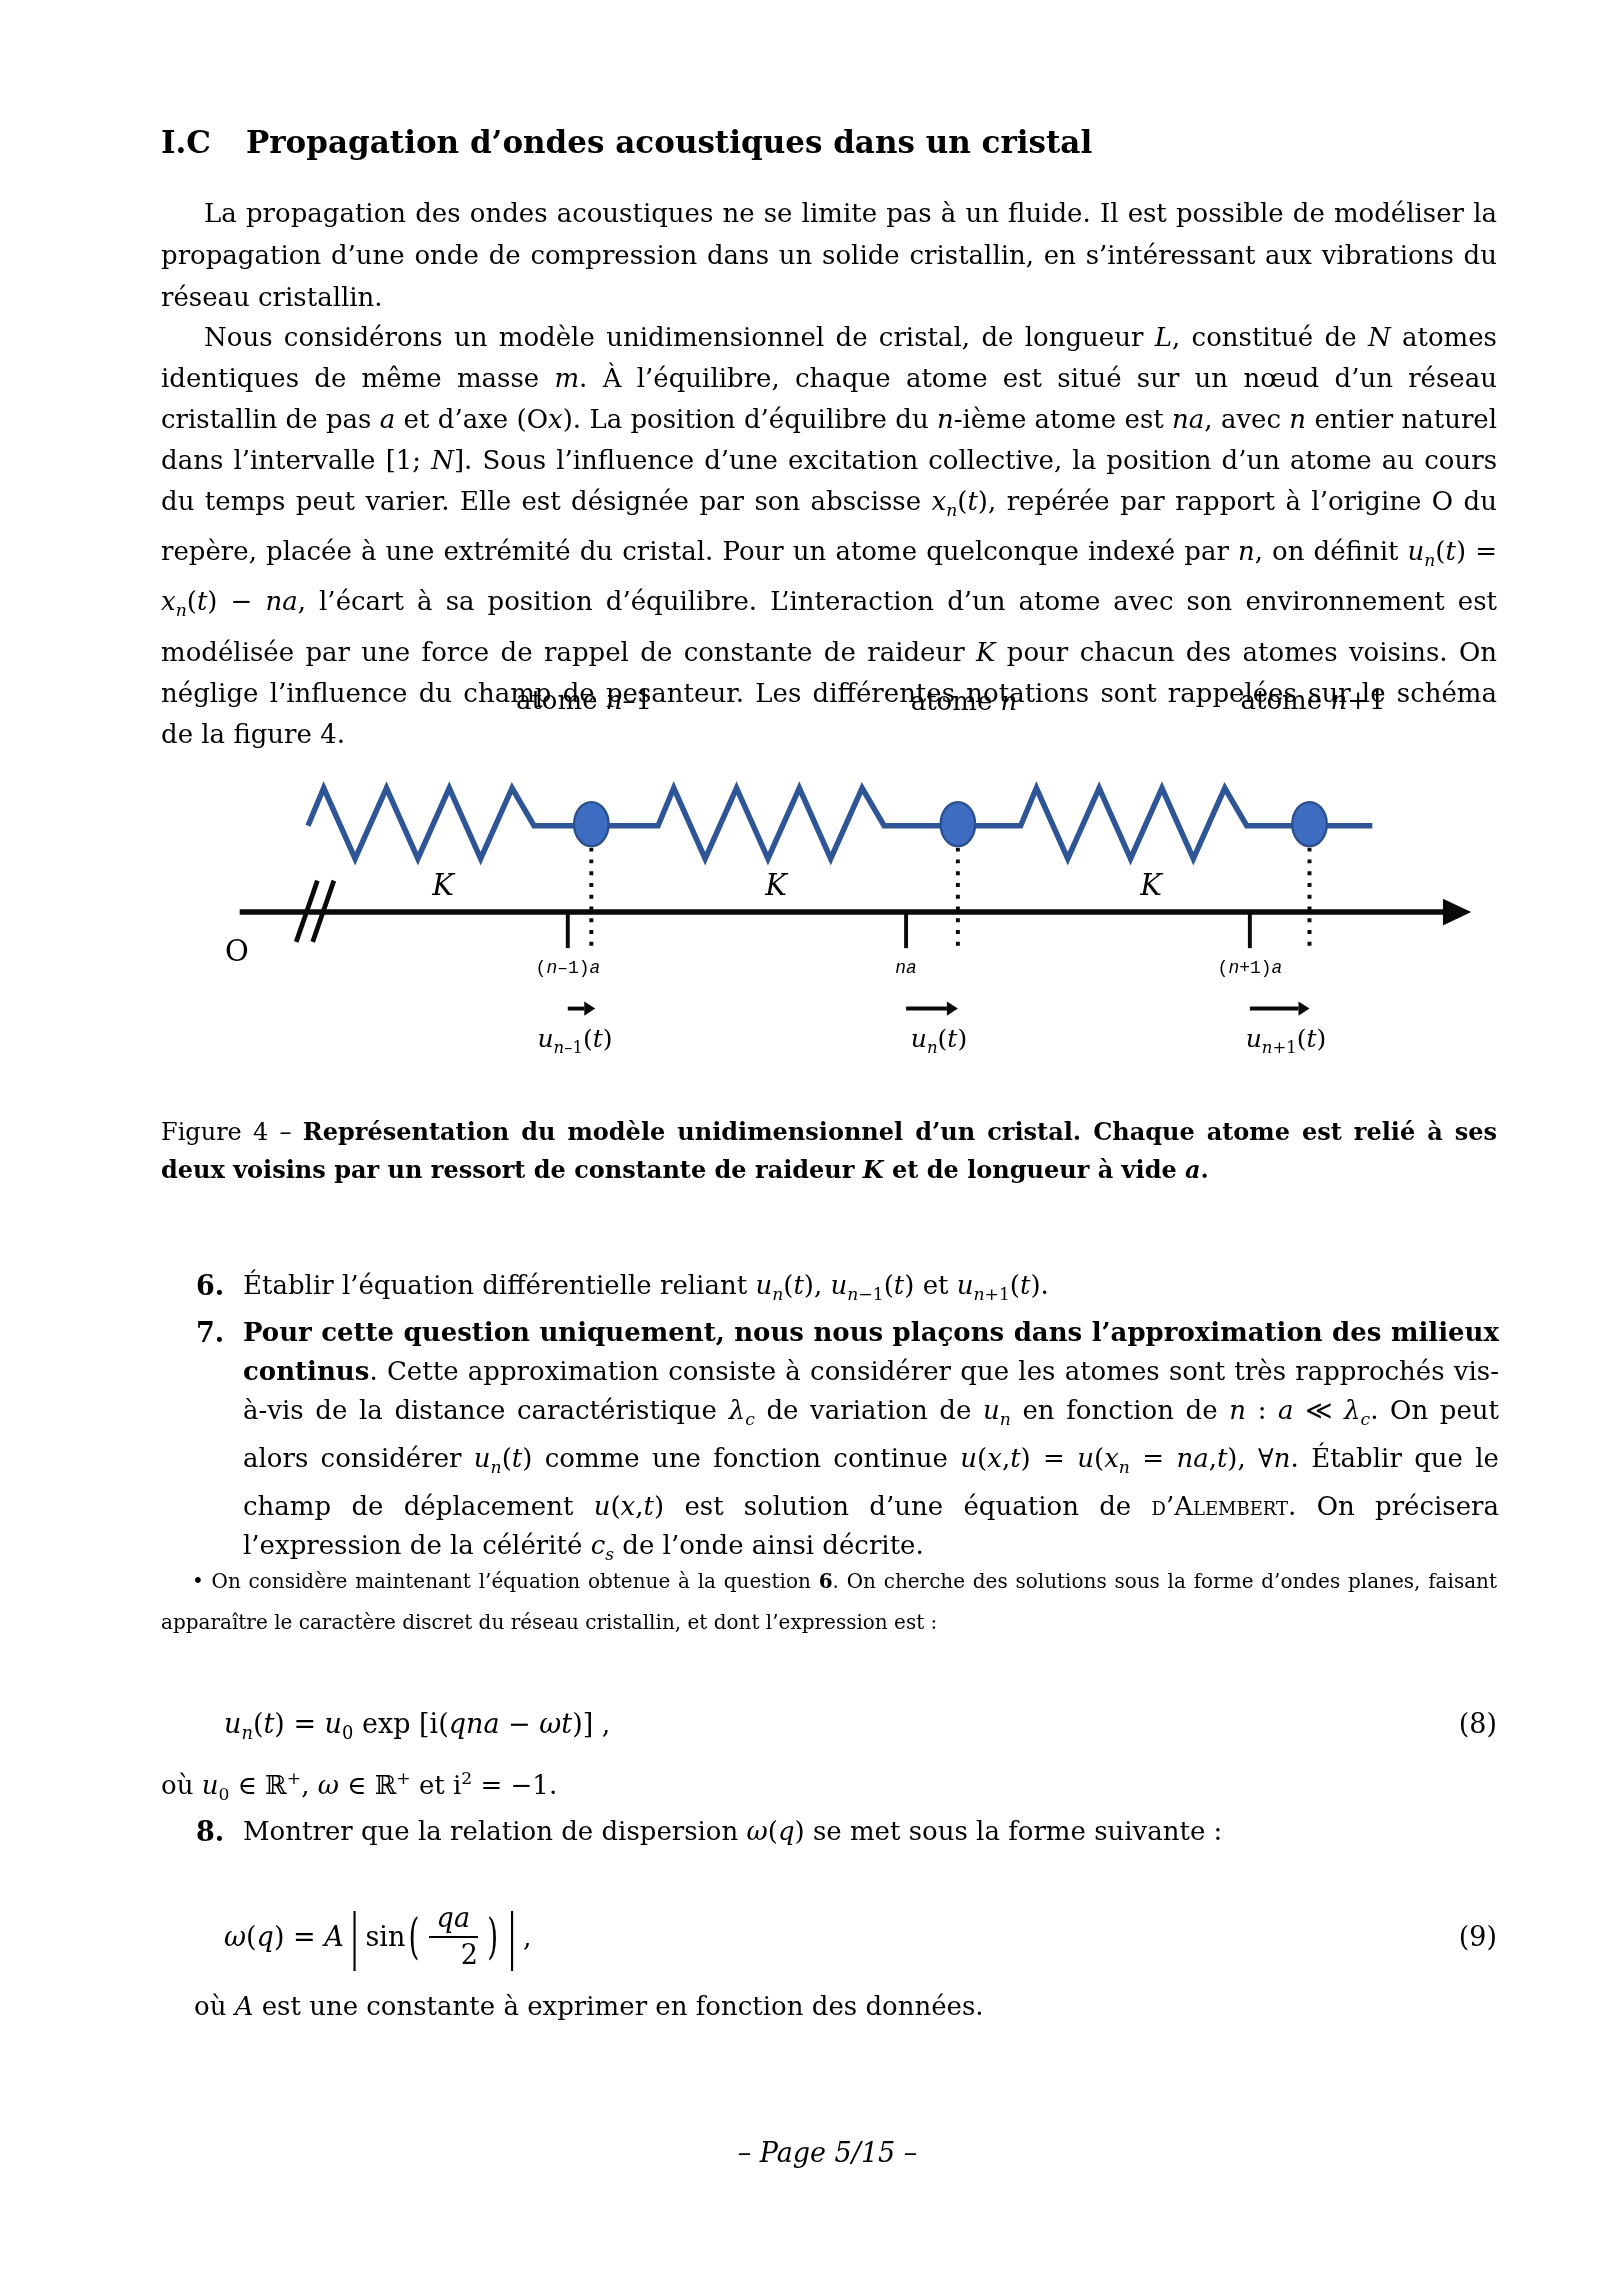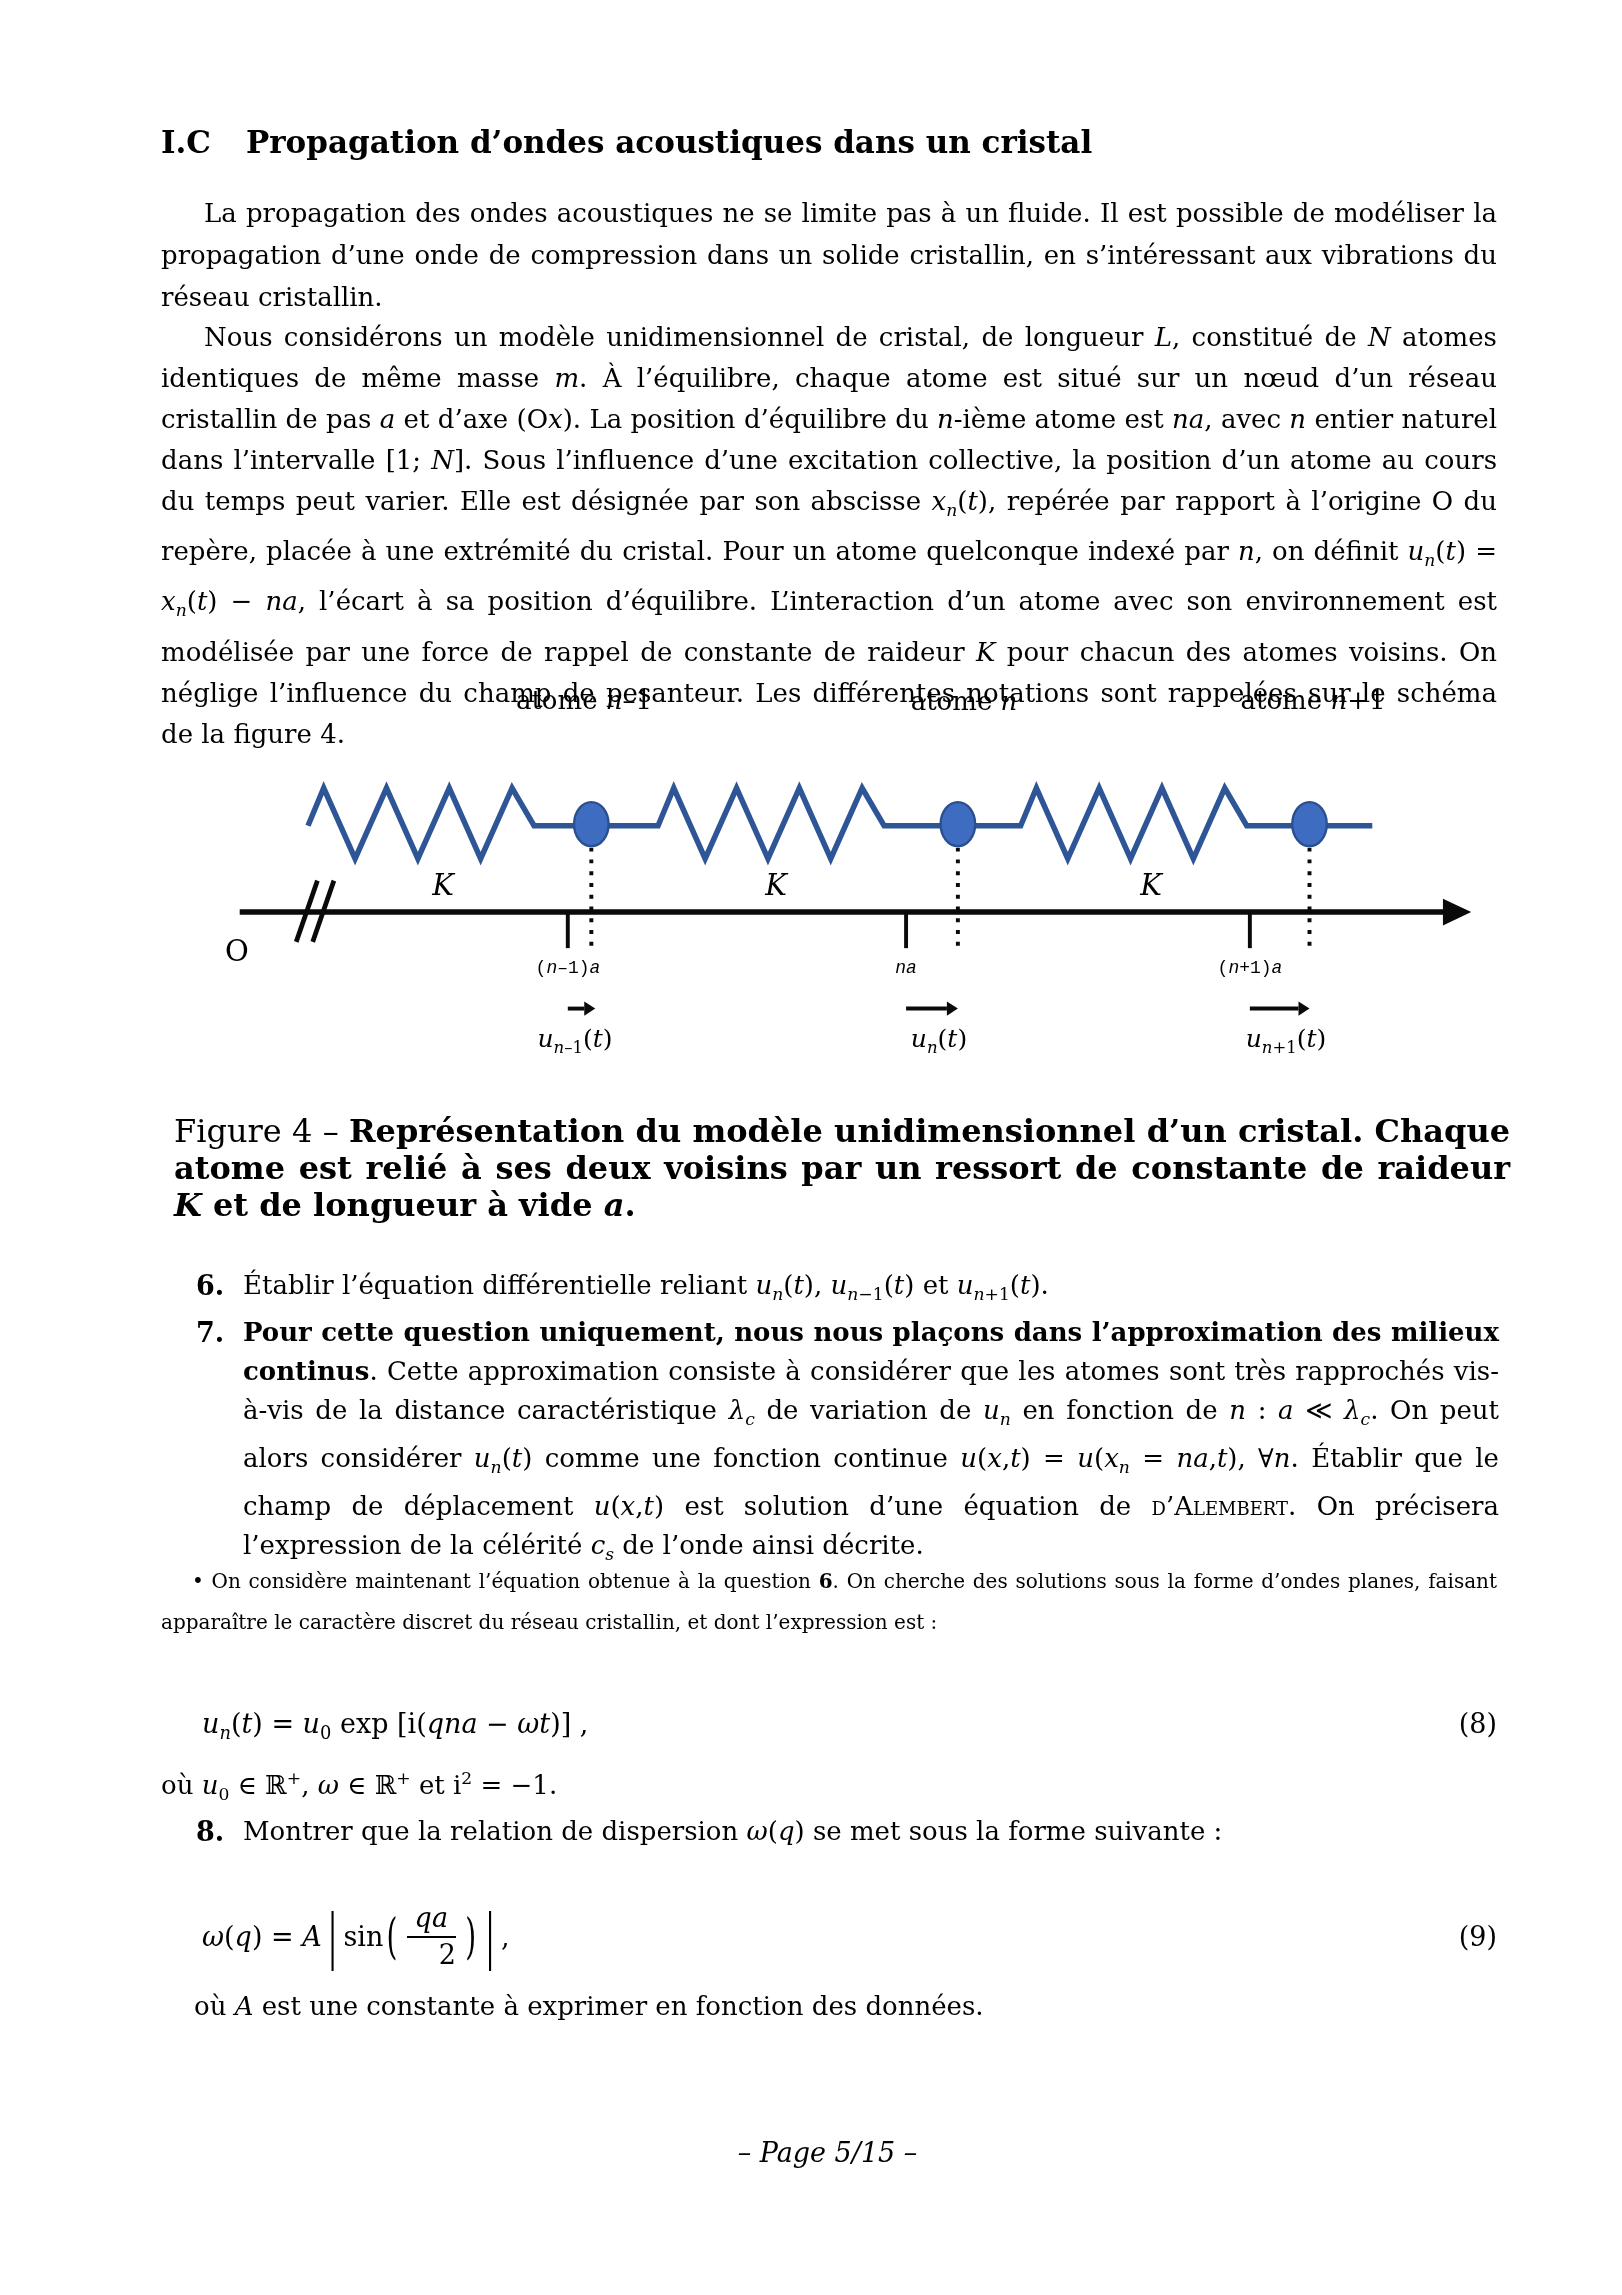--- a/index.html
+++ b/index.html
@@ -13,32 +13,32 @@
   .para{position:absolute;left:161px;width:1336px;text-align:justify;
         font-size:26px;line-height:42px;text-indent:43px;}
   .para2{line-height:41px;}
   
   .figlabel{position:absolute;transform:translateX(-50%);white-space:nowrap;font-size:26px;}
   .klabel{font-style:italic;font-size:29px;}
   .olabel{font-size:29px;}
   .ticklabel{font-size:18px;font-family:Liberation Mono, monospace;}
   .ulabel{font-size:25px;}
   
-  .caption{position:absolute;left:174px;top:1113px;width:1336px;
-           font-size:32px;line-height:37px;text-align:justify;}
+  .caption{position:absolute;left:161px;top:1113px;width:1336px;
+           font-size:24px;line-height:37px;text-align:justify;}
   
   .qitem{position:absolute;left:196px;width:1303px;}
   .qnum{position:absolute;left:0;top:0;font-weight:bold;font-size:27px;line-height:39px;}
   .qtext{display:block;margin-left:47px;text-align:justify;font-size:26px;line-height:39px;}
   
   .bulletpara{position:absolute;left:161px;width:1336px;text-align:justify;
               font-size:20px;line-height:41px;text-indent:31px;}
   
   .eqrow{position:absolute;left:161px;width:1336px;font-size:27px;}
-  .eqformula{margin-left:41px;}
+  .eqformula{margin-left:63px;}
   .eqnum{position:absolute;right:0;top:0;}
   .eqflex{display:flex;align-items:center;}
   .eqflex .eqformula{display:flex;align-items:center;}
   .eqflex .eqnum{position:static;margin-left:auto;}
   .frac{display:inline-block;vertical-align:middle;text-align:right;margin:0 6.3px;}
   .fnum{display:block;padding:0 7.9px 3.1px;border-bottom:2.4px solid #000;}
   .fden{display:block;padding-top:1.6px;}
   .bigbar{display:inline-block;transform:scaleY(2.2);font-size:27px;margin:0 6.3px;font-weight:400;}
   .bigp{display:inline-block;transform:scaleY(1.75);font-size:28px;margin:0 3.1px;}
   sub{font-size:66%;}

